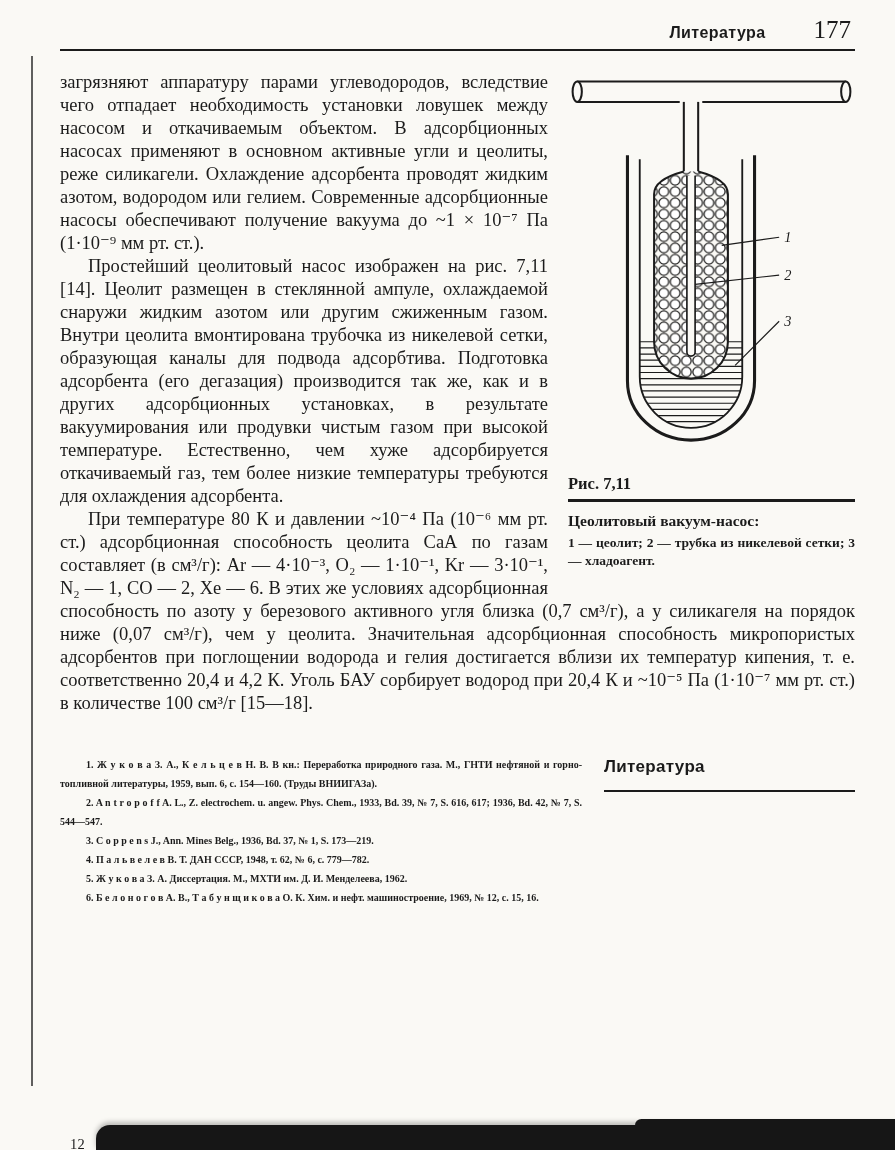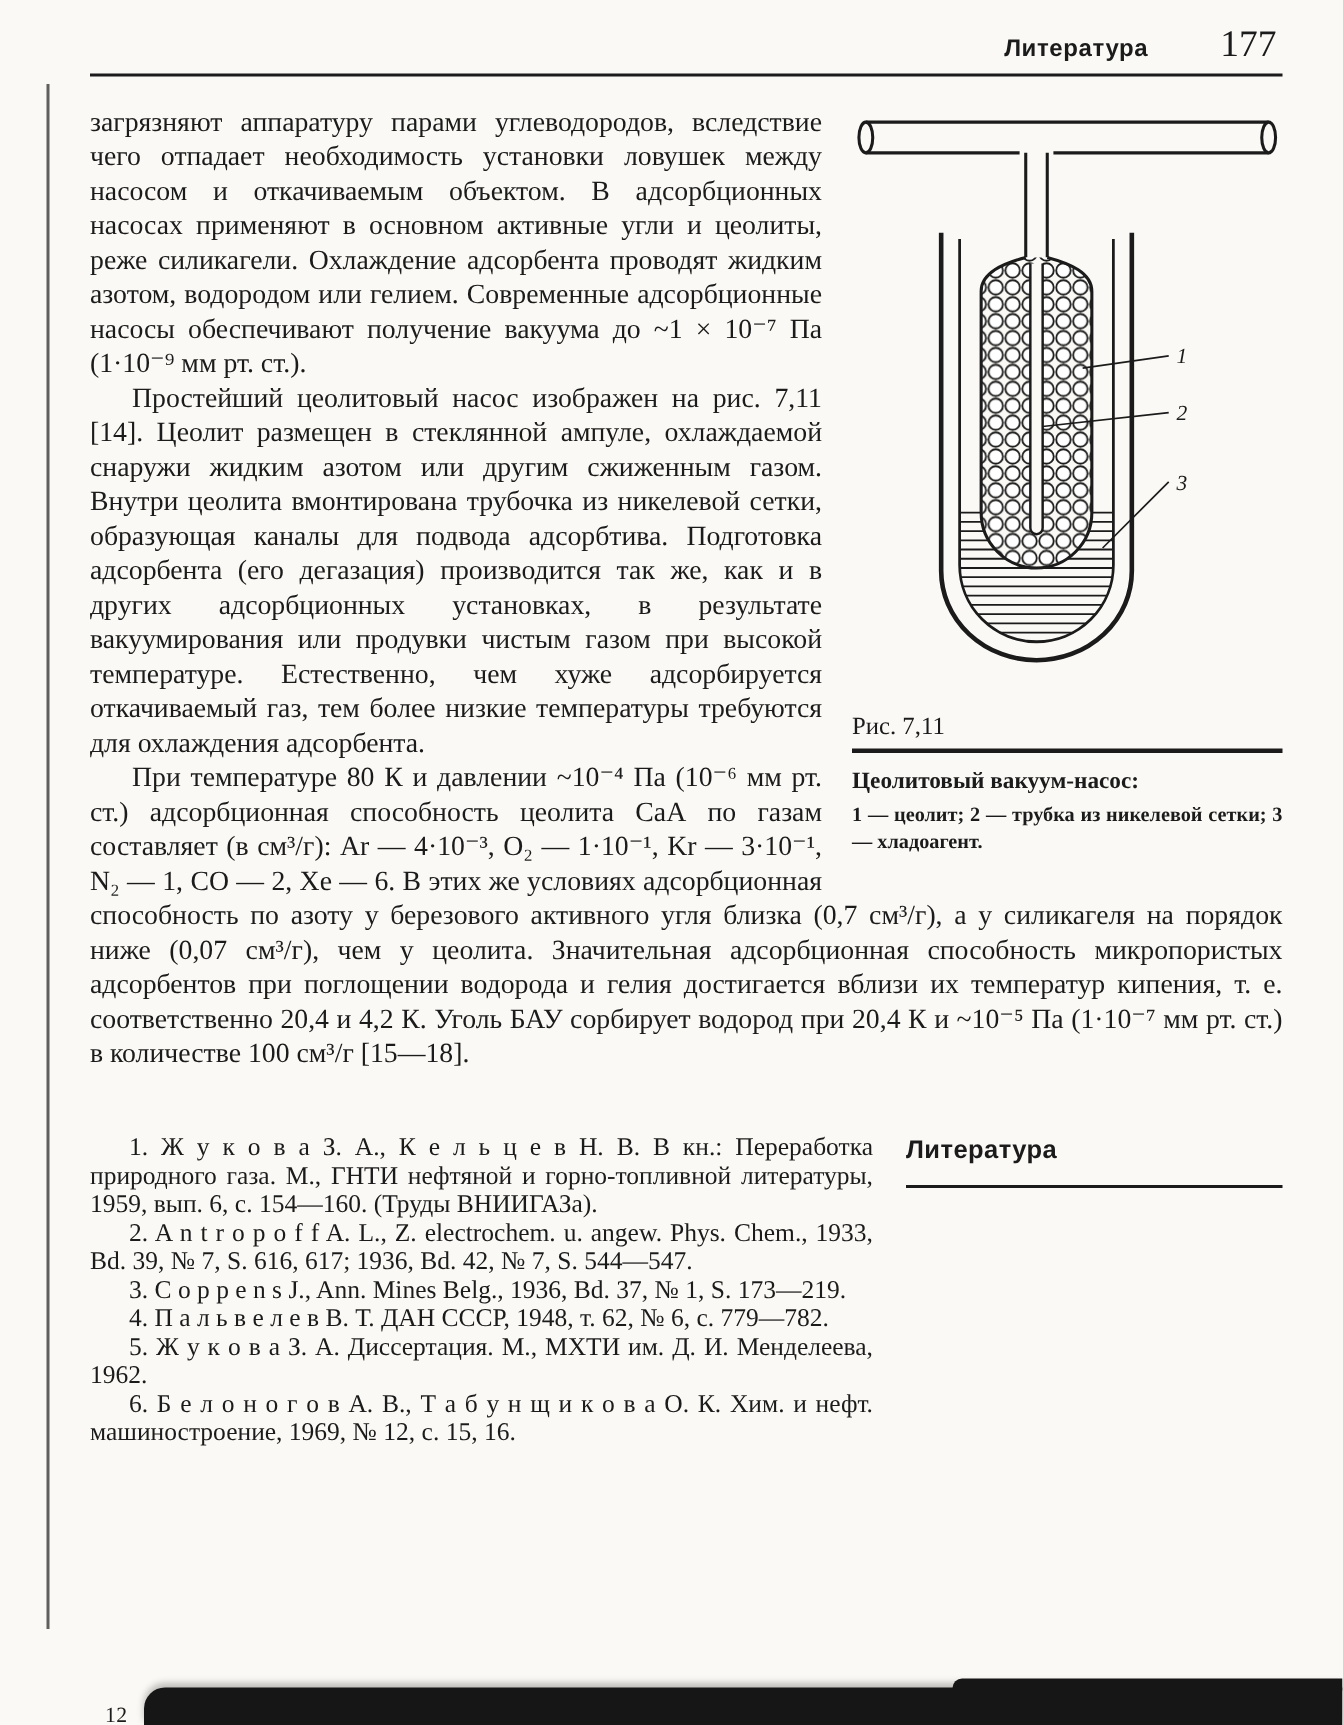--- a/index.html
+++ b/index.html
@@ -28,27 +28,27 @@
   }
   .page-number { font-size:25px; font-weight:normal; }
   .header-rule { height:2px; background:#1b1b1b; margin-bottom:20px; }
 
   .main { font-size:18.5px; line-height:23px; text-align:justify; }
   .para { margin:0; }
   .para.indent { text-indent:28px; }
 
   .figure { float:right; width:287px; margin:2px 0 8px 20px; }
   .fig-art { display:block; width:287px; height:394px; }
-  .fig-number { font-weight:normal; font-size:16.5px; line-height:21px; margin:6px 0 5px; text-indent:0; }
+  .fig-number { font-weight:bold; font-size:16.5px; line-height:21px; margin:6px 0 5px; text-indent:0; }
   .fig-rule { height:2.5px; background:#1b1b1b; margin-bottom:9px; }
   .fig-title { font-weight:bold; font-size:15.5px; line-height:19px; margin-bottom:4px; }
   .fig-legend { font-size:13.5px; line-height:18px; text-align:justify;font-weight:bold; }
 
   .refs { clear:both; padding-top:40px; display:flex; }
-  .refs-list { width:522px; font-size:17px; line-height:19px; text-align:justify; }
+  .refs-list { width:522px; font-size:10px; line-height:19px; text-align:justify;font-weight:bold; }
   .ref-item { text-indent:26px; }
   .refs-side { flex:1; padding-left:22px; }
   .refs-heading {
     font-family:"Liberation Sans","DejaVu Sans",sans-serif;
     font-weight:bold; font-size:17px; letter-spacing:.3px; margin-top:2px;
   }
   .refs-rule { height:2px; background:#1b1b1b; margin-top:13px; }
 
   .printers-mark {
     position:absolute; left:70px; top:1136px;

